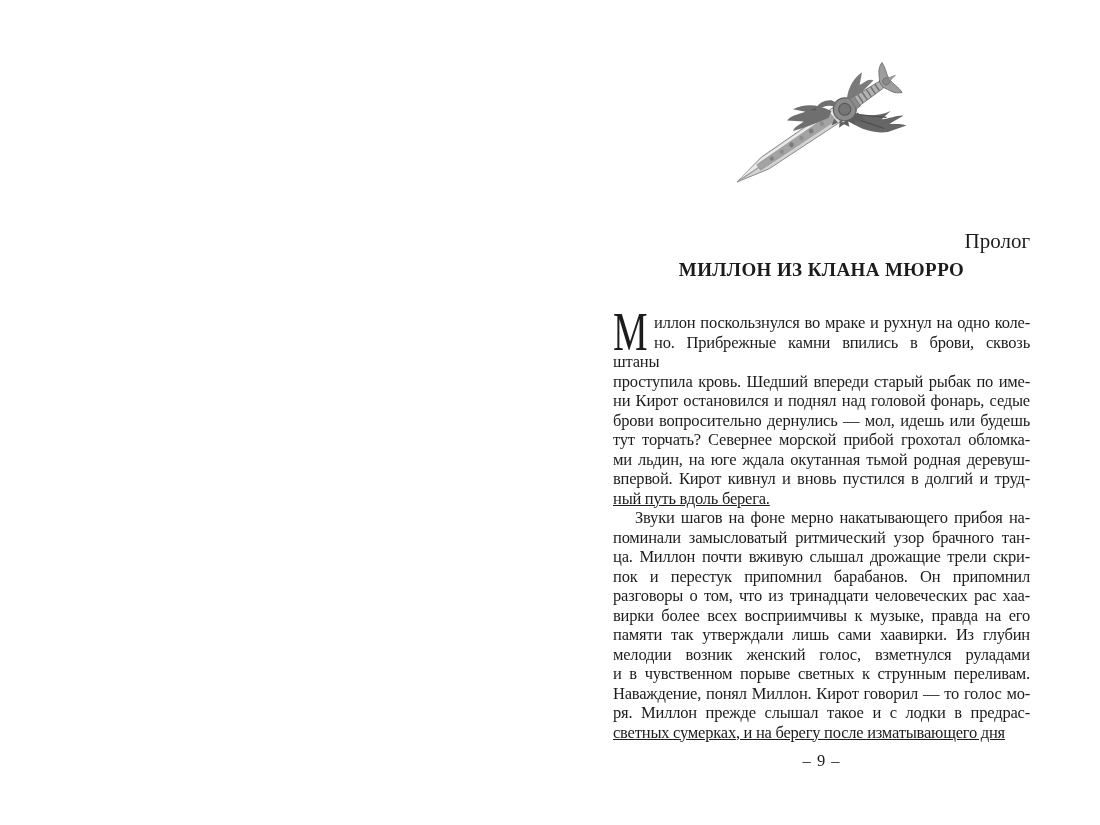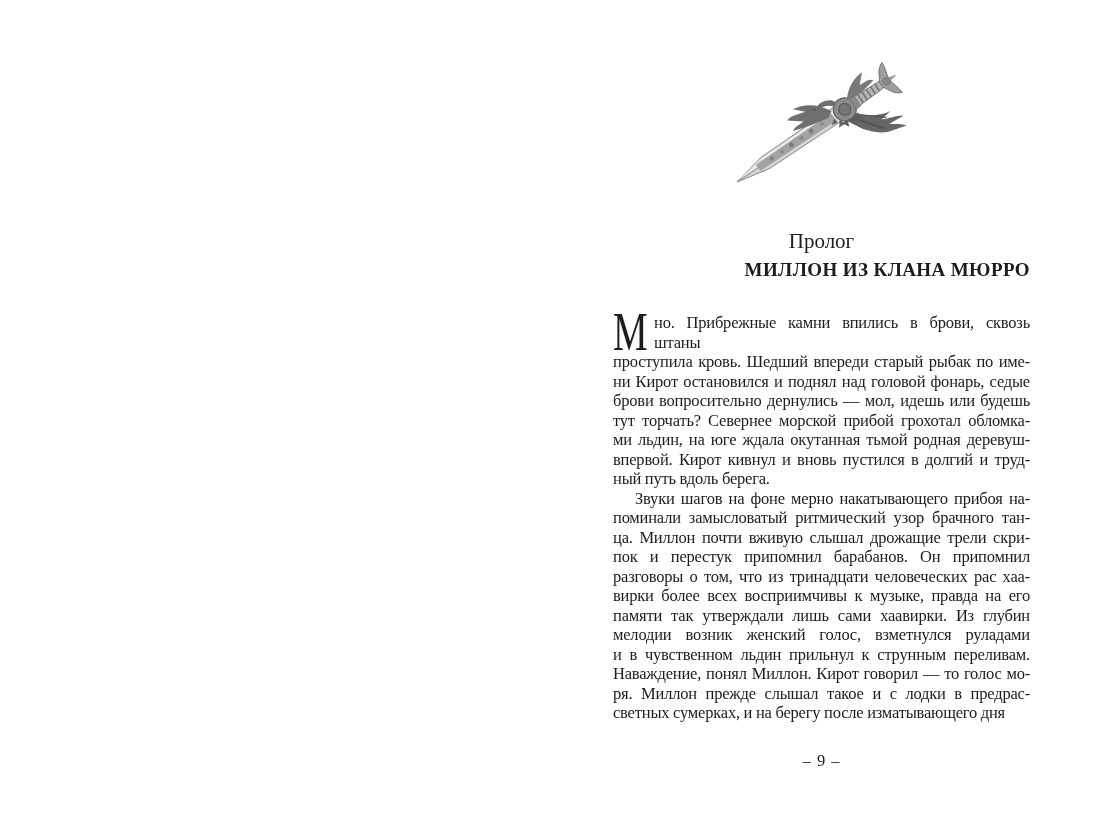--- a/index.html
+++ b/index.html
@@ -1,29 +1,29 @@
 <!DOCTYPE html>
 <html><head>
 <meta charset="utf-8">
 <style>
   html,body{margin:0;padding:0;background:#ffffff;}
   body{width:1100px;height:825px;position:relative;overflow:hidden;
        font-family:"Liberation Serif","DejaVu Serif",serif;color:#1c1c1c;}
   .page-col{position:absolute;left:613px;top:0;width:417px;height:825px;}
   .ornament{position:absolute;top:58px;left:0;width:100%;text-align:center;}
-  .kicker{position:absolute;top:229px;left:0;width:100%;text-align:center;
+  .kicker{position:absolute;top:229px;left:0;width:100%;text-align:right;
           font-size:21px;line-height:24px;}
-  .title{position:absolute;top:257px;left:0;width:100%;text-align:right;
+  .title{position:absolute;top:257px;left:0;width:100%;text-align:center;
          font-size:19px;line-height:26px;font-weight:bold;letter-spacing:0.4px;margin:0;}
   .body-text{position:absolute;top:313px;left:0;width:417px;
              font-size:16.5px;line-height:19.5px;letter-spacing:-0.2px;word-spacing:-0.2px;}
   .dropcap{float:left;width:36px;height:39px;font-size:54px;line-height:39px;
            transform:scaleX(0.72);transform-origin:0 50%;margin-right:5px;}
   .bl{text-align:justify;text-align-last:justify;}
-  .bl-end{text-align-last:left;}
+  .bl-end{text-align-last:left;text-decoration:underline;}
   .indent{padding-left:22px;font-family:Liberation Serif, serif;}
   .folio{position:absolute;top:751px;left:0;width:100%;text-align:center;
          font-size:16.5px;letter-spacing:1px;}
   svg{display:inline-block;}
 </style>
 </head>
 <body>
 
 <div class="page-col">
 
@@ -70,37 +70,38 @@
         </g>
       </g>
     </svg>
   </div>
 
   <div class="kicker">Пролог</div>
   <h1 class="title">МИЛЛОН ИЗ КЛАНА МЮРРО</h1>
 
   <div class="body-text">
     <span class="dropcap">М</span>
+    <div class="bl">иллон поскользнулся во мраке и рухнул на одно коле-</div>
     <div class="bl">но. Прибрежные камни впились в брови, сквозь штаны</div>
     <div class="bl">проступила кровь. Шедший впереди старый рыбак по име-</div>
     <div class="bl">ни Кирот остановился и поднял над головой фонарь, седые</div>
     <div class="bl">брови вопросительно дернулись — мол, идешь или будешь</div>
     <div class="bl">тут торчать? Севернее морской прибой грохотал обломка-</div>
     <div class="bl">ми льдин, на юге ждала окутанная тьмой родная деревуш-</div>
     <div class="bl">впервой. Кирот кивнул и вновь пустился в долгий и труд-</div>
     <div class="bl bl-end">ный путь вдоль берега.</div>
 
     <div class="bl indent">Звуки шагов на фоне мерно накатывающего прибоя на-</div>
     <div class="bl">поминали замысловатый ритмический узор брачного тан-</div>
     <div class="bl">ца. Миллон почти вживую слышал дрожащие трели скри-</div>
     <div class="bl">пок и перестук припомнил барабанов. Он припомнил</div>
     <div class="bl">разговоры о том, что из тринадцати человеческих рас хаа-</div>
     <div class="bl">вирки более всех восприимчивы к музыке, правда на его</div>
     <div class="bl">памяти так утверждали лишь сами хаавирки. Из глубин</div>
     <div class="bl">мелодии возник женский голос, взметнулся руладами</div>
-    <div class="bl">и в чувственном льдин прильнул к струнным переливам.</div>
+    <div class="bl">и в чувственном порыве светных к струнным переливам.</div>
     <div class="bl">Наваждение, понял Миллон. Кирот говорил — то голос мо-</div>
     <div class="bl">ря. Миллон прежде слышал такое и с лодки в предрас-</div>
     <div class="bl bl-end">светных сумерках, и на берегу после изматывающего дня</div>
   </div>
 
   <div class="folio">– 9 –</div>
 </div>
 
 </body></html>

